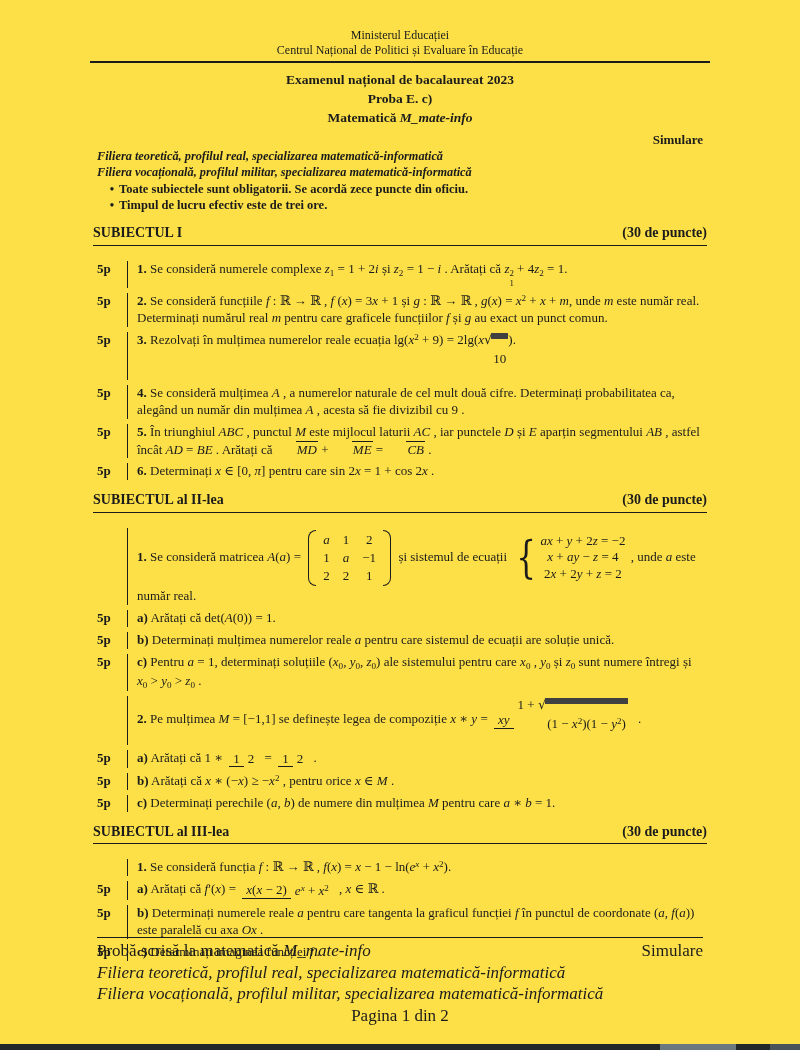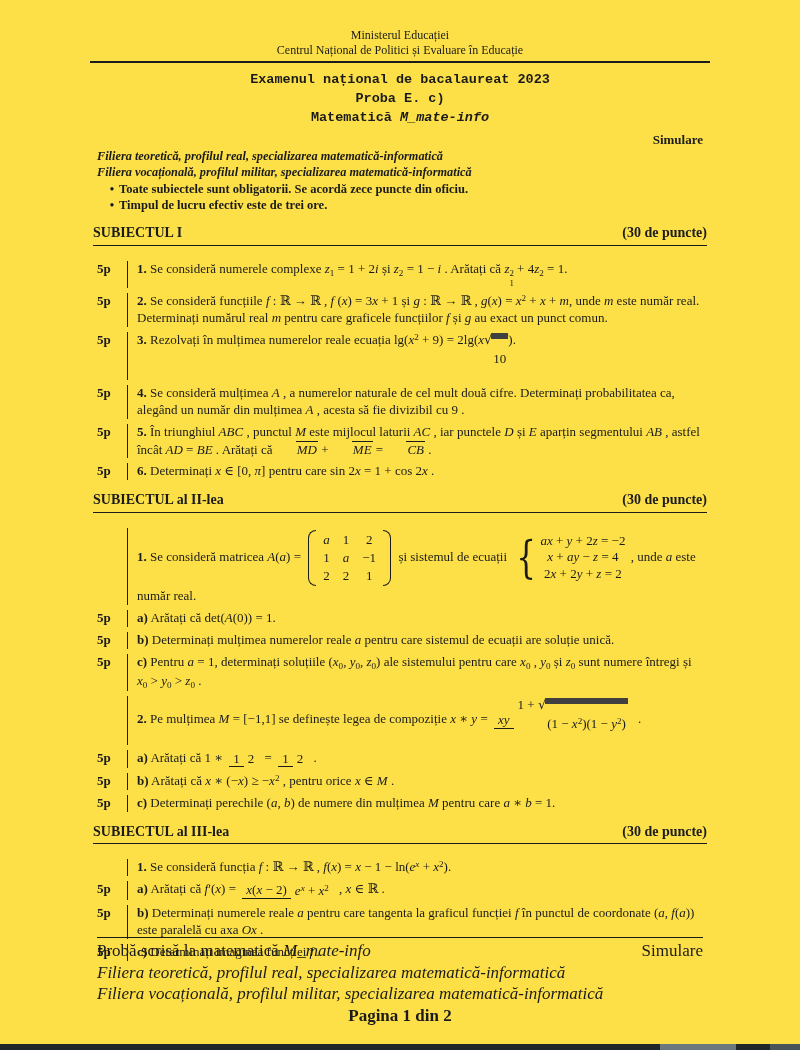--- a/index.html
+++ b/index.html
@@ -5,21 +5,21 @@
   html,body{margin:0;padding:0;background:#ffffff;}
   .page{
     width:800px;height:1050px;position:relative;background:#fde047;overflow:hidden;
     box-sizing:border-box;padding:28px 97px 0 97px;
     font-family:"Liberation Serif","DejaVu Serif",serif;
     font-size:13px;line-height:1.3;color:#1b1b1b;
   }
   
   .org{text-align:center;font-size:12px;line-height:1.25;}
   .org-rule{border-bottom:2px solid #1b1b1b;margin:3px -7px 7px -7px;}
-  .titles{text-align:center;font-weight:bold;font-size:13.5px;line-height:1.42;font-family:Liberation Mono, monospace;}
+  .titles{text-align:center;font-weight:bold;font-size:13.5px;line-height:1.42;}
   .session{text-align:right;font-weight:bold;margin-top:5px;font-size:13px;}
   .filiera{font-style:italic;font-weight:bold;font-size:12.3px;line-height:1.28;}
   .bullet-row{display:flex;font-weight:bold;font-size:12.5px;line-height:1.3;}
   .bullet-row .dot{width:14px;text-align:center;flex:none;margin-left:8px;}
   
   .sec-head{display:flex;justify-content:space-between;font-weight:bold;font-size:14px;
     border-bottom:1.6px solid #1b1b1b;padding-bottom:2px;margin:11px -4px 15px -4px;}
   .item{display:flex;margin:0 0 5px 0;}
   .item .pts{width:30px;flex:none;font-weight:bold;}
   .item .bar{flex:none;width:0;border-left:1.4px solid #1b1b1b;margin-right:9px;}
@@ -50,21 +50,21 @@
                border-bottom:1.3px solid #1b1b1b;border-radius:0 9px 9px 0;}
   .cases{display:inline-flex;align-items:center;vertical-align:middle;margin:2px 2px;}
   .cases .brace{font-size:3.4em;line-height:0.95;display:inline-block;
                 transform:scaleX(0.7);font-weight:300;font-family:"DejaVu Serif",serif;}
   .cases .col{display:flex;flex-direction:column;align-items:center;row-gap:0;line-height:1.3;}
   
   .footer{position:absolute;left:97px;right:97px;bottom:24px;border-top:1.5px solid #1b1b1b;
           padding-top:2px;font-size:17px;line-height:1.26;}
   .footer .row1{display:flex;justify-content:space-between;}
   .footer .fil{font-style:italic;}
-  .footer .pagenum{text-align:center;font-weight:bold;}
+  .footer .pagenum{text-align:center;}
   .bottom-bar{position:absolute;left:0;bottom:0;width:800px;height:6px;background:#22282a;}
   .bottom-bar .thumb{position:absolute;top:0;height:6px;background:#6c7880;}
   .bottom-bar .seg2{position:absolute;top:0;height:6px;background:#49545a;}
 </style>
 </head>
 <body>
 
 <div class="page">
 
   <div class="org">

